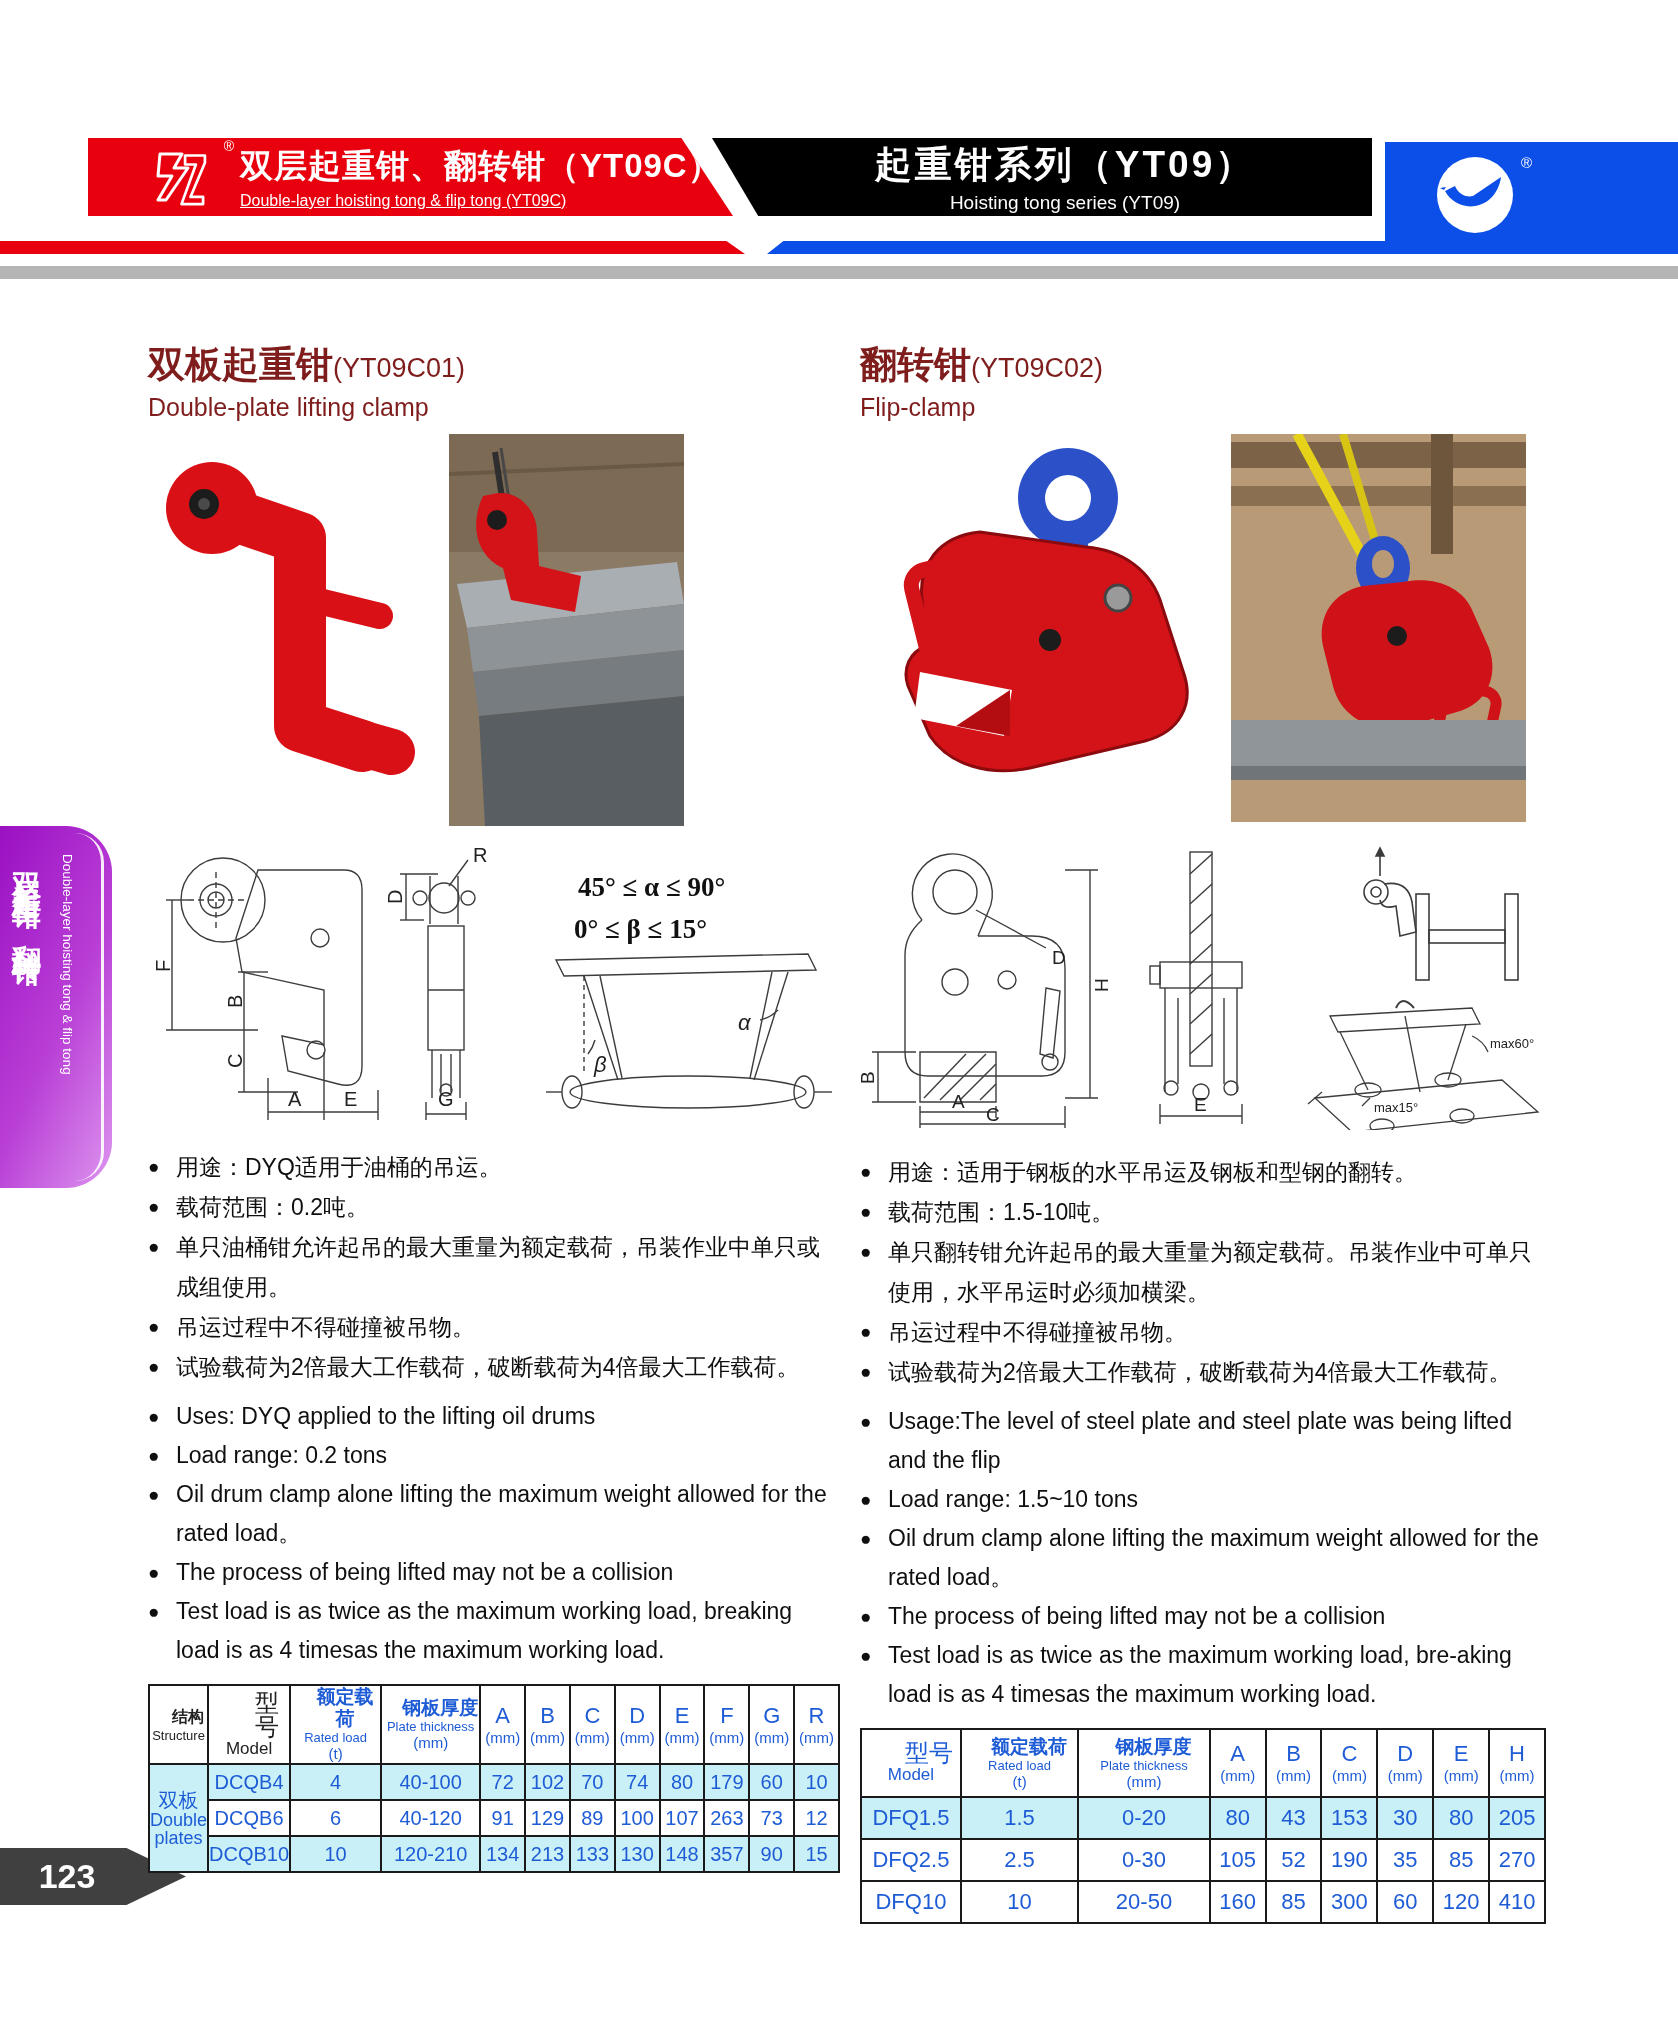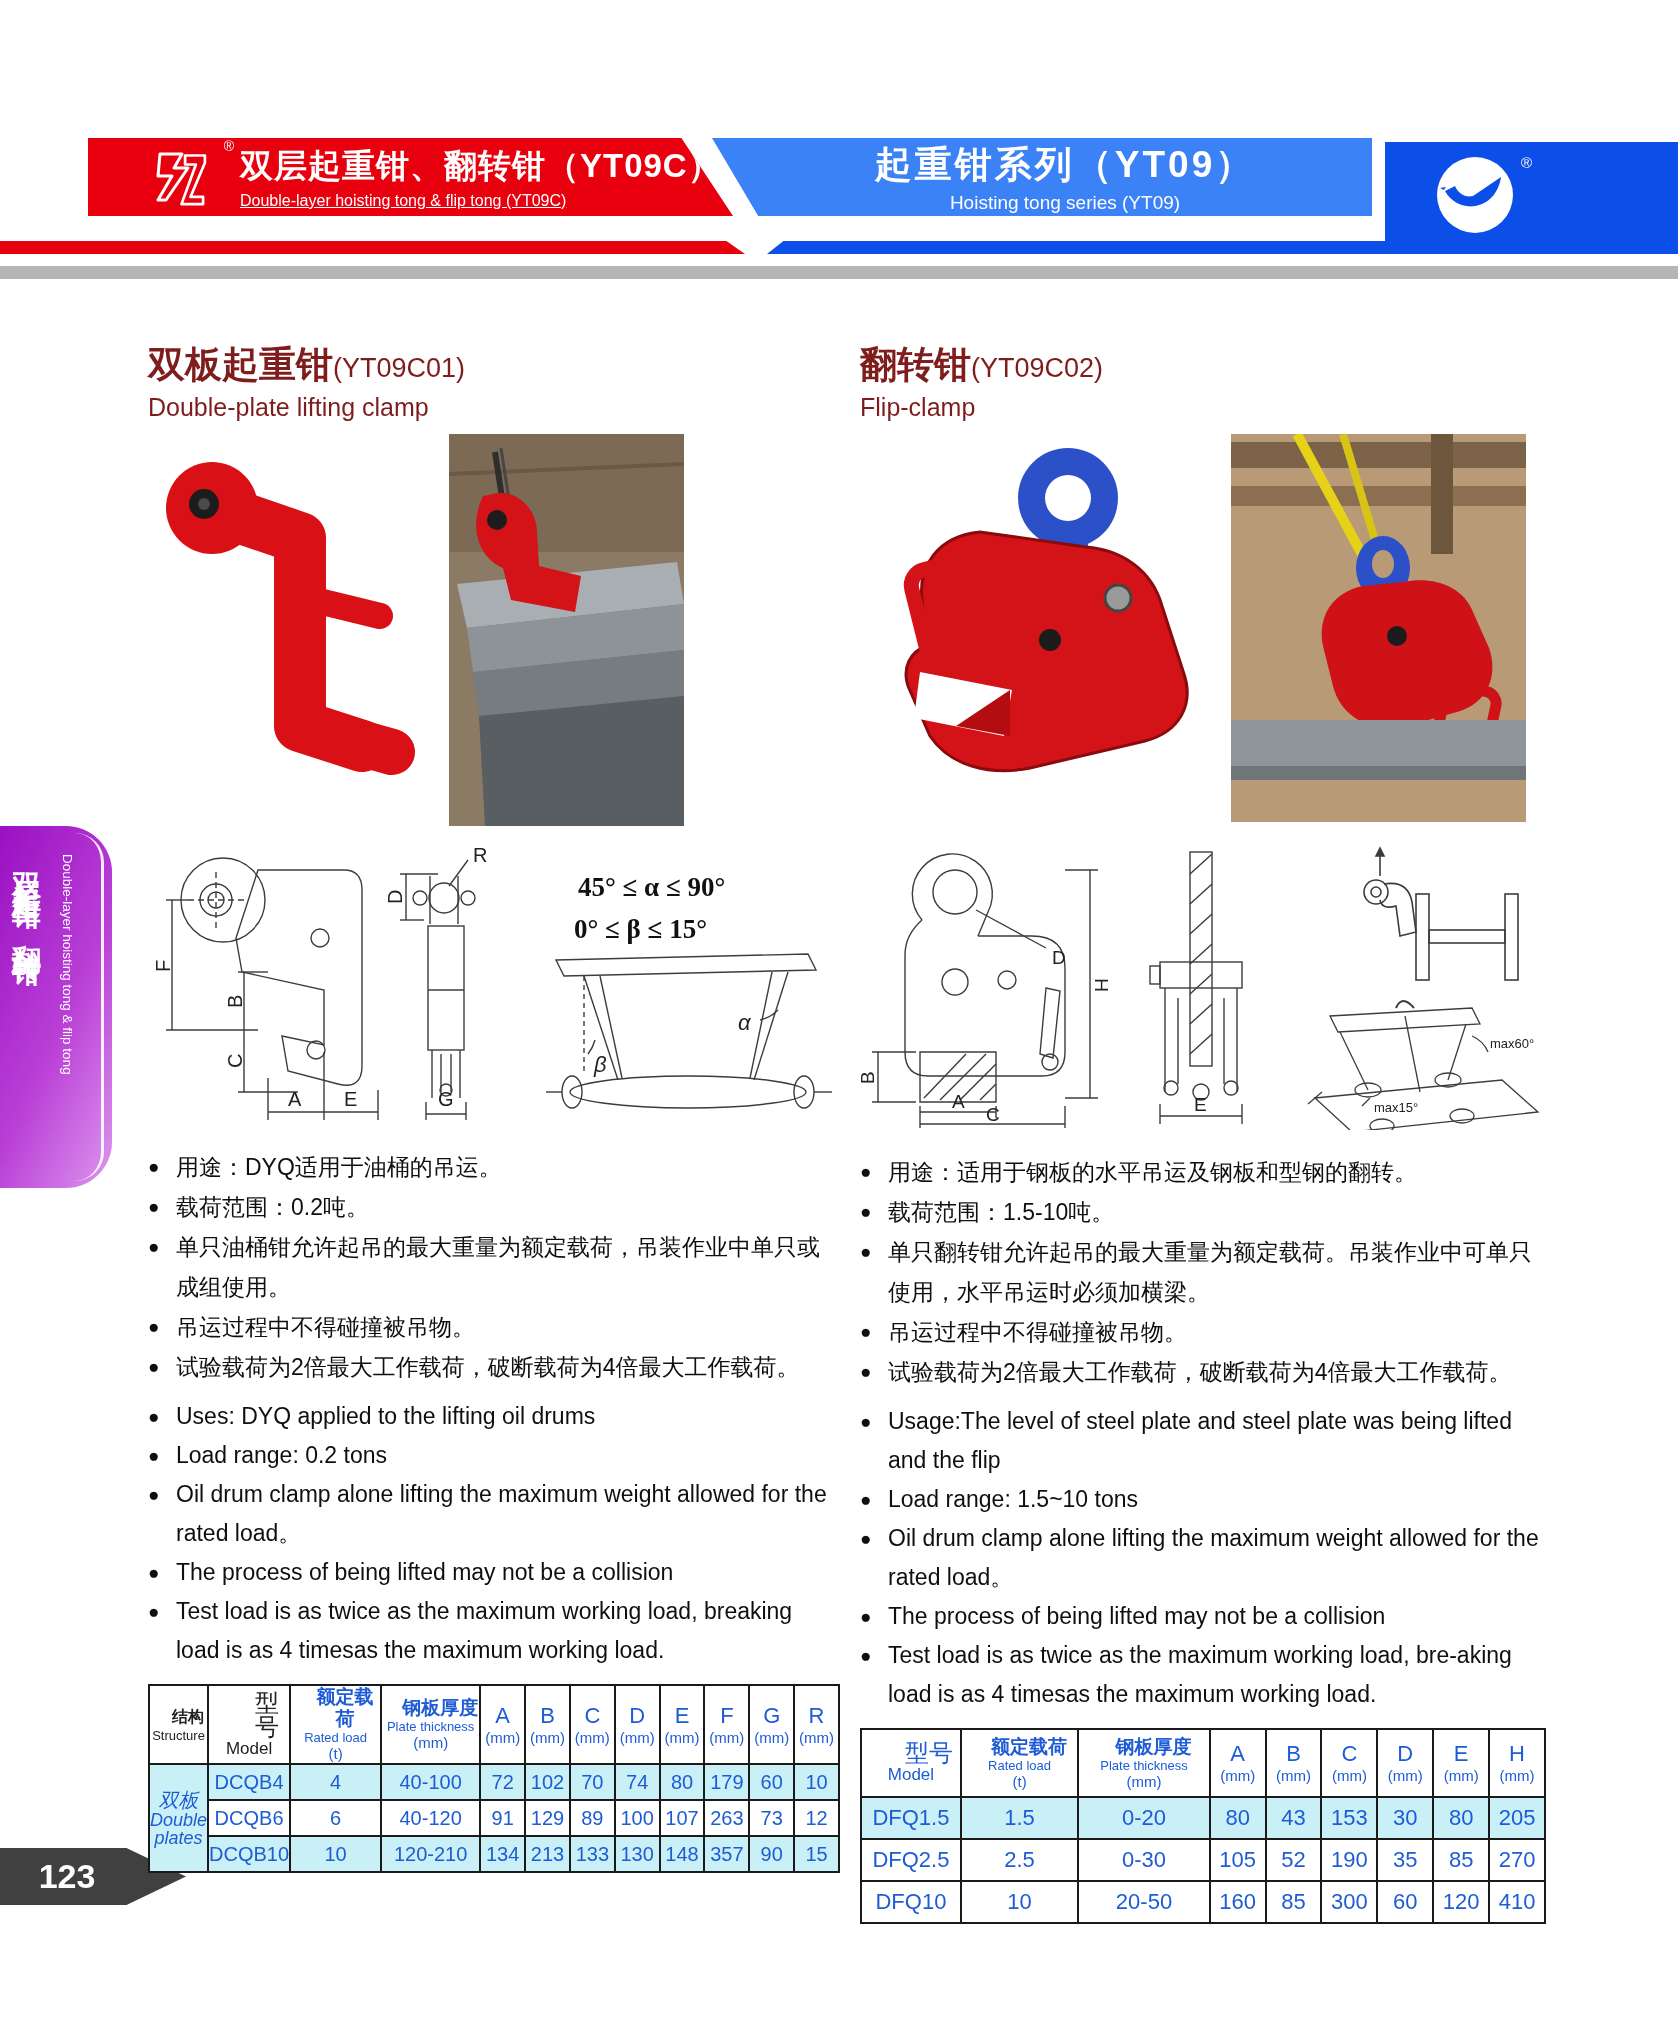--- a/index.html
+++ b/index.html
@@ -7,21 +7,21 @@
 
   
   .banner-red{position:absolute;left:88px;top:138px;width:645px;height:78px;background:#e8000f;
     clip-path:polygon(0 0,92% 0,100% 100%,0 100%);display:flex;align-items:center;color:#fff;}
   .banner-red .logo-wrap{margin-left:62px;position:relative;width:70px;height:70px;flex:0 0 auto;}
   .reg-mark{position:absolute;top:-4px;right:-14px;font-size:14px;color:#fff;}
   .red-text{margin-left:20px;}
   .red-zh{font-size:33px;font-weight:bold;letter-spacing:1px;white-space:nowrap;}
   .red-en{font-size:16px;margin-top:3px;white-space:nowrap;text-decoration:underline;}
 
-  .banner-blue{position:absolute;left:712px;top:138px;width:660px;height:78px;background:#3b82f6;
+  .banner-blue{position:absolute;left:712px;top:138px;width:660px;height:78px;background:#000000;
     clip-path:polygon(0 0,100% 0,100% 100%,7% 100%);color:#fff;display:flex;flex-direction:column;
     justify-content:center;text-align:center;padding-left:46px;box-sizing:border-box;}
   .blue-zh{font-size:37px;font-weight:bold;letter-spacing:3px;white-space:nowrap;}
   .blue-en{font-size:19px;margin-top:2px;white-space:nowrap;}
 
   .logo-box{position:absolute;left:1385px;top:142px;width:293px;height:106px;background:#0c4ee8;}
   .logo-circle{position:absolute;left:52px;top:15px;width:76px;height:76px;border-radius:50%;background:#fff;}
   .logo-box .reg2{position:absolute;left:136px;top:12px;color:#fff;font-size:15px;}
 
   .strip-red{position:absolute;left:0;top:241px;width:745px;height:13px;background:#e8000f;
@@ -76,21 +76,21 @@
   .he{font-size:13px;line-height:15px;}
   .hu{font-size:15px;line-height:18px;}
   .hl{font-size:22px;line-height:26px;}
   .hz2{font-size:24px;line-height:24px;padding-left:36px;}
   .he2{font-size:17px;line-height:20px;}
   .dark{color:#222;}
   #t-left td{height:34px;font-size:20px;}
   #t-left tr.hd td{height:74px;}
   #t-right td{height:40px;font-size:22px;}
   #t-right tr.hd td{height:66px;}
-  .grp{font-size:18px;line-height:21px;font-style:italic;}
+  .grp{font-size:18px;line-height:21px;}
   .grp .ge{font-size:18px;line-height:18px;}
 
   svg text{font-family:"Liberation Sans",sans-serif;}
   .angtxt{font-family:"Liberation Serif",serif;font-weight:bold;}
 </style>
 </head>
 <body>
 
 <div class="banner-red">
   <div class="logo-wrap">

